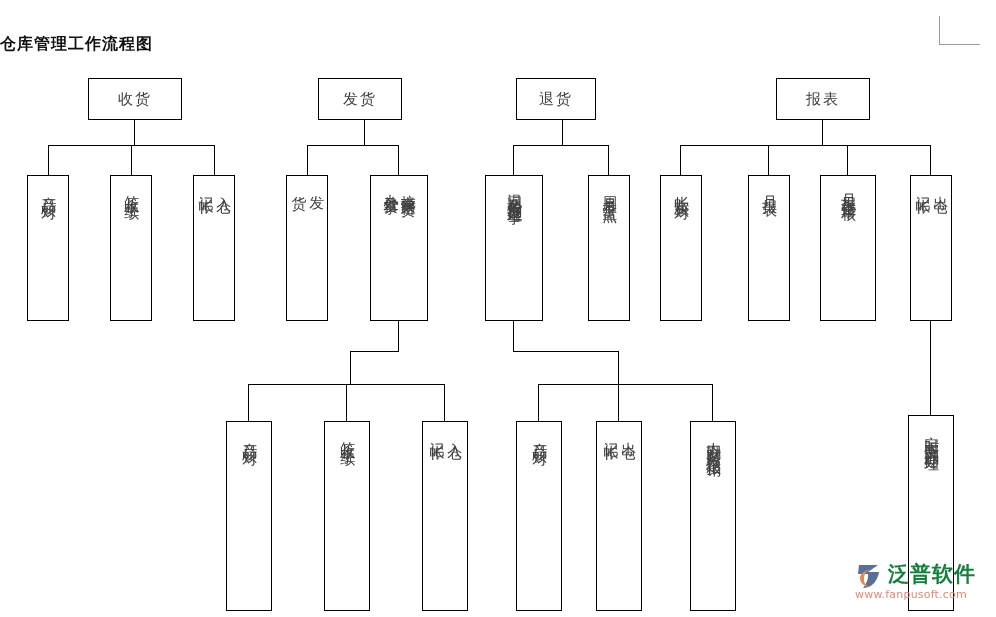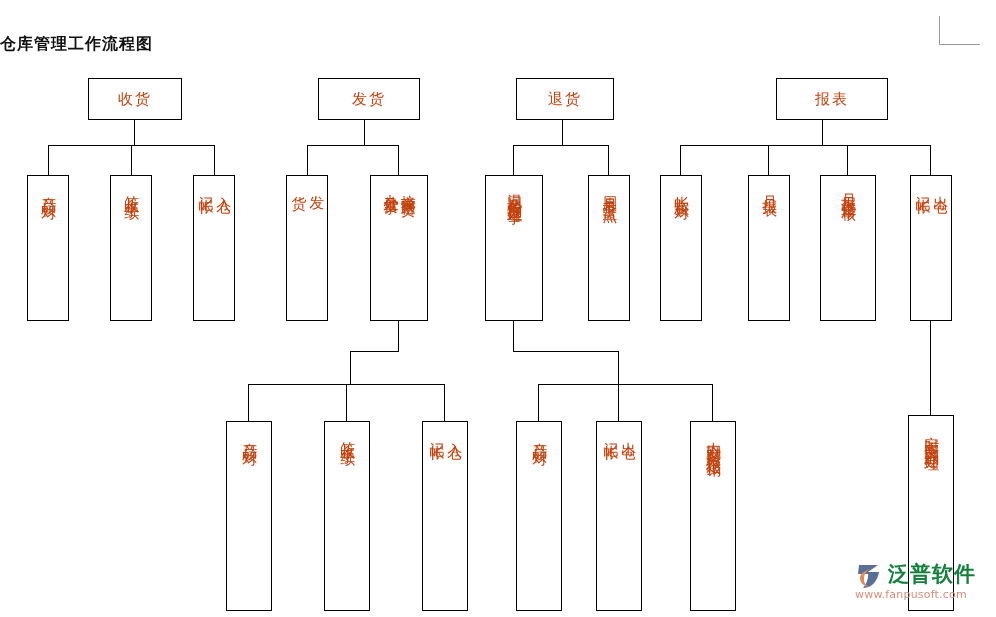--- a/index.html
+++ b/index.html
@@ -19,21 +19,21 @@
   .title{
     position:absolute;left:0;top:34px;width:996px;text-align:left;
     font-size:16px;font-weight:bold;color:#111;letter-spacing:1px;
   }
 
   
   .box{
     position:absolute;border:1.2px solid #000;background:#fff;
     box-sizing:border-box;
     display:flex;align-items:center;justify-content:center;
-    color:#c2410c;
+    color:#404040;
   }
   .box .t{display:block;}
 
   
   .box.h .t{
     font-size:15px;line-height:1;letter-spacing:2px;white-space:nowrap;
   }
 
   
   .box.v{align-items:flex-start;justify-content:center;padding-top:8px;}
@@ -72,27 +72,27 @@
 
 <div id="chart">
 
   <div class="corner-mark"></div>
 
   <div class="title">仓库管理工作流程图</div>
 
   <div class="box h" style="left:88px;top:78px;width:94px;height:42px;">
     <span class="t">收货</span>
   </div>
-  <div class="box h" style="left:318px;top:78px;width:102px;height:42px;">
+  <div class="box h" style="left:318px;top:78px;width:84px;height:42px;">
     <span class="t">发货</span>
   </div>
-  <div class="box h" style="left:516px;top:78px;width:98px;height:42px;">
+  <div class="box h" style="left:516px;top:78px;width:80px;height:42px;">
     <span class="t">退货</span>
   </div>
-  <div class="box h" style="left:776px;top:78px;width:112px;height:42px;">
+  <div class="box h" style="left:776px;top:78px;width:94px;height:42px;">
     <span class="t">报表</span>
   </div>
 
   <div class="box v" style="left:27px;top:175px;width:42px;height:146px;">
     <span class="t">产品核对</span>
   </div>
   <div class="box v" style="left:110px;top:175px;width:42px;height:146px;">
     <span class="t">签收手续</span>
   </div>
   <div class="box v" style="left:193px;top:175px;width:42px;height:146px;">

